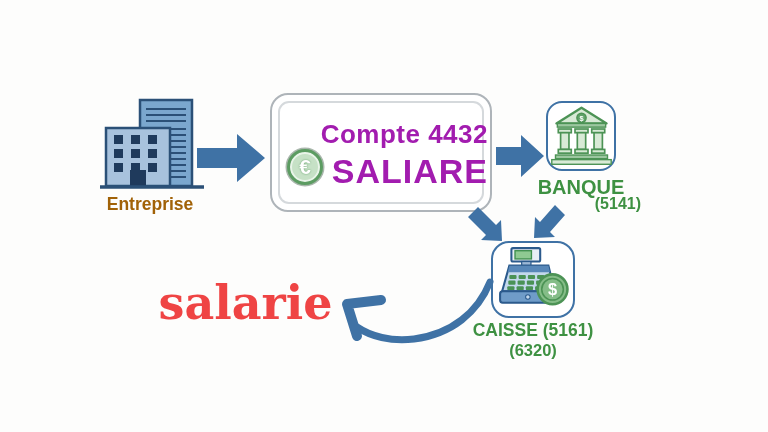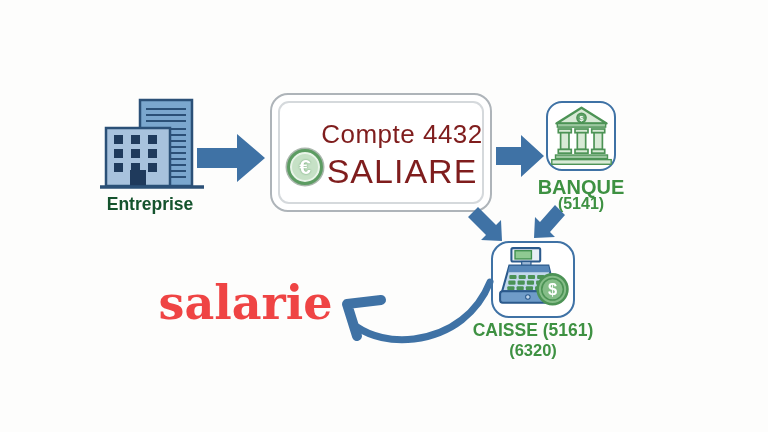--- a/index.html
+++ b/index.html
@@ -3,43 +3,43 @@
 <meta charset="utf-8">
 <style>
   html,body{margin:0;padding:0;background:#ffffff;}
   #canvas{
     position:relative;width:768px;height:432px;overflow:hidden;
     background:#fdfdfc;font-family:"Liberation Sans",sans-serif;
   }
   .abs{position:absolute;}
   
   .lbl{position:absolute;text-align:center;font-weight:bold;line-height:1.1;}
-  .navy{color:#14532d;}
+  .navy{color:#a16207;}
   .green{color:#3e9142;}
   
   #compte-box{
     position:absolute;left:270px;top:93px;width:222px;height:119px;
     background:#ffffff;border:2.5px solid #aeb4b9;border-radius:18px;
     box-sizing:border-box;
   }
   #compte-box .inner{
     position:absolute;left:6px;top:6px;right:6px;bottom:6px;
     border:2px solid #d5d9dc;border-radius:11px;
   }
   #euro-coin{
     position:absolute;left:15px;top:54px;width:36px;height:36px;
     border-radius:50%;background:#c6e1c6;border:3px solid #5c9c62;
     box-shadow:0 0 0 1.5px #a9b6ac, inset 0 0 0 2px #e9f4e9;
     display:flex;align-items:center;justify-content:center;
     color:#ffffff;font-weight:bold;font-size:21px;box-sizing:border-box;
     text-shadow:0 0 2px #5c9c62;
   }
   #compte-text{
-    position:absolute;left:44px;top:24px;width:172px;text-align:center;
-    color:#7f1d1d;font-weight:normal;
+    position:absolute;left:44px;top:24px;width:172px;text-align:right;
+    color:#a21caf;font-weight:bold;
   }
   #compte-line1{font-size:26px;letter-spacing:.5px;}
   #compte-line2{font-size:34px;letter-spacing:1px;margin-top:2px;}
   
   .tile{
     position:absolute;background:#ffffff;border:2.5px solid #3f72a5;
     box-sizing:border-box;
   }
   #banque-tile{left:546px;top:101px;width:70px;height:70px;border-radius:16px;}
   #caisse-tile{left:491px;top:241px;width:84px;height:77px;border-radius:18px;}
@@ -115,21 +115,21 @@
           <rect x="28" y="50" width="14" height="4"></rect>
         <rect x="46" y="28" width="14" height="4"></rect>
           <rect x="48.5" y="32" width="9" height="18"></rect>
           <rect x="46" y="50" width="14" height="4"></rect>
       </g>
       <rect x="7" y="56" width="56" height="4" fill="#9cc7a0" stroke="#4c9355" stroke-width="1.5"></rect>
       <rect x="3" y="61" width="64" height="5" fill="#d8ead6" stroke="#4c9355" stroke-width="1.5"></rect>
     </svg>
   </div>
   <div class="lbl green" style="left:521px;top:176px;width:120px;font-size:20px;">BANQUE</div>
-  <div class="lbl green" style="left:521px;top:195px;width:120px;font-size:16px;">(5141)</div>
+  <div class="lbl green" style="left:521px;top:195px;width:120px;font-size:16px;text-align:right;">(5141)</div>
 
   <div class="tile" id="caisse-tile">
     <svg width="72" height="66" viewBox="0 0 70 64" style="margin:3px auto 0;">
       <rect x="14" y="2" width="28" height="13" rx="1.5" fill="#e8eef5" stroke="#2b5a8c" stroke-width="2"></rect>
       <rect x="17.5" y="4.5" width="16" height="8" fill="#8fca92" stroke="#3e8e4d" stroke-width="1.3"></rect>
       <rect x="24" y="15" width="9" height="4" fill="#9db8d6" stroke="#2b5a8c" stroke-width="1.2"></rect>
       <path d="M 12 19 L 50 19 L 56 44 L 5 44 Z" fill="#c3d8ec" stroke="#2b5a8c" stroke-width="2"></path>
       <path d="M 12 19 L 50 19 L 51.5 25.5 L 10.5 25.5 Z" fill="#5787b8"></path>
       <g fill="#4a9255">
         <rect x="12" y="28" width="7" height="4" rx="1"></rect>

